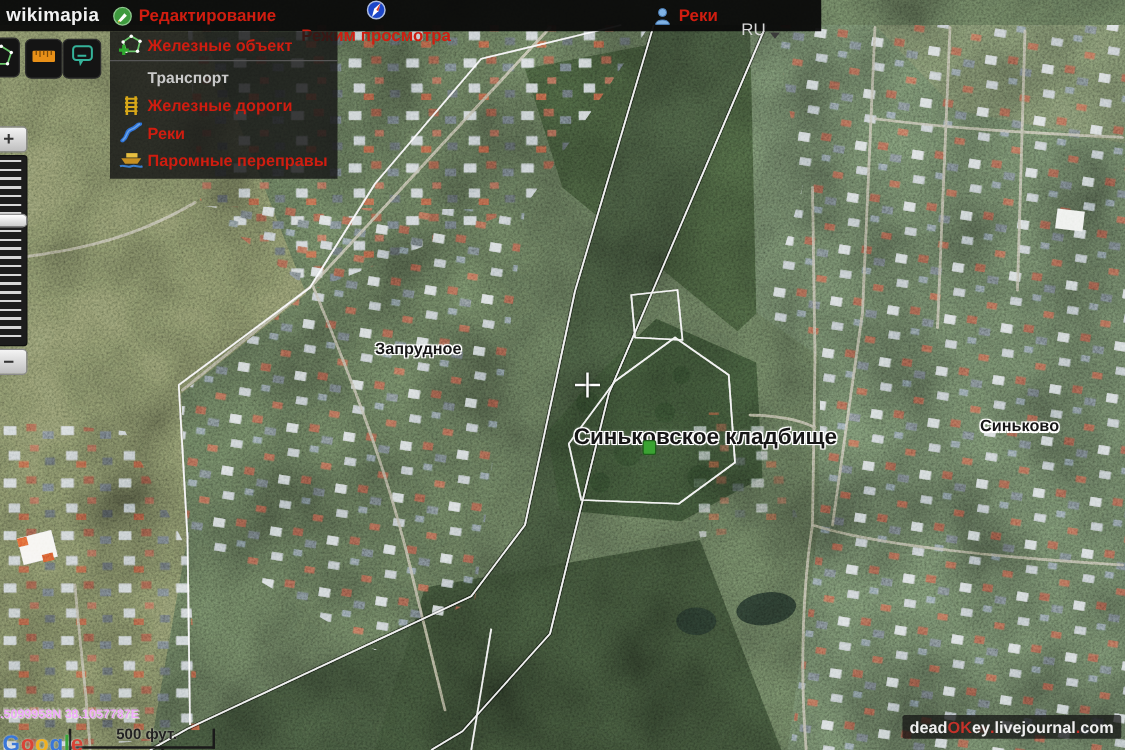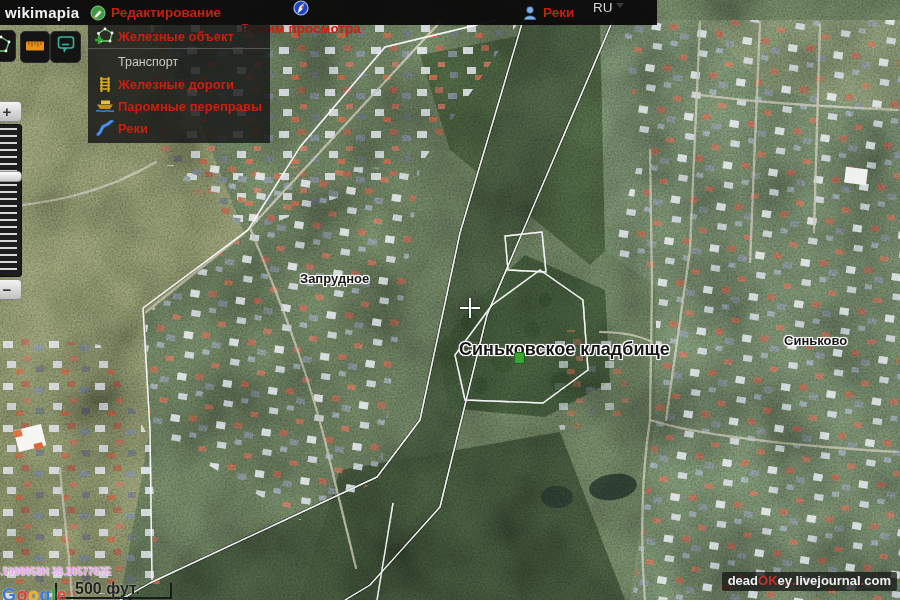--- a/index.html
+++ b/index.html
@@ -27,35 +27,35 @@
   #crosshair:before{left:0;top:9px;width:20px;height:2px;}
   #crosshair:after{left:9px;top:0;width:2px;height:20px;}
 
   
   #topbar{position:absolute;left:0;top:0;width:645px;height:25px;background:rgba(10,10,10,.95);padding-left:12px;}
   #topbar .logo{position:absolute;left:5px;top:0;line-height:25px;color:#f2f2f2;
     font-size:15px;font-weight:700;letter-spacing:.3px;}
   .menu-item{position:absolute;top:0;height:25px;display:flex;align-items:center;gap:5px;
     color:#cf1d10;font-size:13.5px;font-weight:700;cursor:pointer;white-space:nowrap;}
   #mi-edit{left:90px;} #mi-view{left:241px;flex-direction:column;} #mi-cat{left:422px;} #mi-login{left:522px;}
-  #lang{position:absolute;left:593px;top:0;height:31px;display:flex;align-items:flex-start;gap:3px;
+  #lang{position:absolute;left:593px;top:0;height:31px;display:flex;align-items:flex-end;gap:3px;
     color:#d6d6d6;font-size:13.5px;cursor:pointer;}
   #lang .arr{width:0;height:0;border-left:4px solid transparent;border-right:4px solid transparent;
     border-top:5px solid #3a3a3a;margin-top:3px;}
   .mi-icon{display:inline-flex;width:16px;height:16px;}
 
   
   #dropdown{position:absolute;left:88px;top:25px;width:182px;background:rgba(22,22,22,.82);
     padding:0 0 4px 0;}
   .dd-row{display:flex;align-items:center;height:22px;padding-left:4px;cursor:pointer;}
   .dd-ic{width:26px;display:flex;justify-content:center;}
   .dd-label{color:#cf1d10;font-size:13px;font-weight:700;white-space:nowrap;}
   #dd-divider{border-top:1px solid #565656;margin:1px 0 2px 0;}
   #dd-header{height:22px;display:flex;align-items:center;padding-left:30px;
-    color:#c9c9c9;font-size:12.5px;font-weight:400;}
+    color:#c9c9c9;font-size:12.5px;font-weight:700;}
 
   
   .tool-btn{position:absolute;background:#141414;border:1px solid #2c2c2c;border-radius:5px;
     width:28px;height:30px;display:flex;align-items:center;justify-content:center;cursor:pointer;}
   #tb-polygon{left:-14px;top:30px;} #tb-ruler{left:20px;top:31px;} #tb-marker{left:50px;top:31px;width:29px;}
 
   
   #zoomctl{position:absolute;left:-8px;top:101px;width:30px;}
   .zbtn{height:19px;border:1px solid #8a8a8a;border-radius:4px;
     background:linear-gradient(#f4f4f4,#bfbfbf);color:#333;font-size:15px;font-weight:700;
@@ -65,31 +65,31 @@
   #zticks{height:100%;background:repeating-linear-gradient(to bottom,#d8d8d8 0 2px,rgba(0,0,0,0) 2px 7px);}
   #zhandle{position:absolute;left:1px;top:46px;width:26px;height:9px;border-radius:4px;
     background:linear-gradient(#ffffff,#cccccc);border:1px solid #909090;cursor:grab;}
 
   
   #coords{position:absolute;left:0;top:566px;font-size:10px;font-weight:700;color:#f0abfc;
     text-shadow:1px 1px 0 rgba(235,238,225,.65),-1px -1px 0 rgba(235,238,225,.4),0 0 3px rgba(240,240,230,.5);
     white-space:nowrap;}
   #scalebar{position:absolute;left:55px;top:583px;width:113px;height:14px;
     border-left:2px solid #1a1a1a;border-right:2px solid #1a1a1a;border-bottom:2px solid #1a1a1a;}
-  #scale-label{position:absolute;left:18px;top:-3px;font-size:16px;font-weight:700;color:#222;
+  #scale-label{position:absolute;left:36px;top:-3px;font-size:12px;font-weight:700;color:#222;
     text-shadow:0 0 2px rgba(230,230,220,.8);white-space:nowrap;}
   #scalebar2{position:absolute;left:55px;top:599px;width:72px;height:4px;
     border-left:2px solid #1a1a1a;border-right:2px solid #1a1a1a;}
   #google-logo{position:absolute;left:2px;top:585px;font-size:18px;font-weight:700;
     text-shadow:0 0 2px rgba(255,255,255,.7);letter-spacing:.5px;}
   #google-logo span{display:inline-block;}
   .gl-b{color:#3a77d8;} .gl-r{color:#d84437;} .gl-y{color:#f0b01f;} .gl-g{color:#3aa53a;}
   #watermark{position:absolute;right:3px;top:572px;height:16px;background:rgba(18,18,18,.72);
     border-radius:2px;padding:1px 6px 2px 6px;font-size:13px;font-weight:700;color:#efefef;
-    display:flex;}
+    display:flex;align-items:center;}
   #watermark .red{color:#c5322a;}
 </style>
 </head>
 <body>
 
 <div id="map-stage">
   <svg id="map-art" width="900" height="600" viewBox="0 0 900 600">
     <defs>
       <pattern id="pvillage" width="46" height="42" patternUnits="userSpaceOnUse">
         <rect x="3" y="5" width="10" height="7" fill="#c9d2d8"></rect>
@@ -270,37 +270,37 @@
       <svg width="16" height="17">
           <path d="M4.5,1 L4.5,16 M11.5,1 L11.5,16" stroke="#d8a818" stroke-width="2"></path>
         <path d="M3,3 H13 M3,6.3 H13 M3,9.6 H13 M3,12.9 H13" stroke="#d8a818" stroke-width="1.5"></path>
         </svg>
     </span>
     <span class="dd-label">Железные дороги</span>
   </div>
 
   <div class="dd-row">
     <span class="dd-ic">
+      <svg width="18" height="16">
+          <path d="M2,14.5 C7,11 4,7 9,5.5 C13,4.2 13,2.5 16,1" stroke="#2f74d8" stroke-width="3.4" fill="none" stroke-linecap="round"></path>
+        <path d="M2,14.5 C7,11 4,7 9,5.5 C13,4.2 13,2.5 16,1" stroke="#6aa4e8" stroke-width="1.2" fill="none"></path>
+        </svg>
+    </span>
+    <span class="dd-label">Реки</span>
+  </div>
+
+  <div class="dd-row">
+    <span class="dd-ic">
       <svg width="20" height="15">
           <rect x="6" y="1.5" width="9" height="3.5" fill="#e8c040"></rect>
         <path d="M2,5.5 L18,5.5 L15,10 L5,10 Z" fill="#c89020"></path>
         <path d="M1,12 C4,10.5 7,13.5 10,12 C13,10.5 16,13.5 19,12" stroke="#3a7fd0" stroke-width="1.6" fill="none"></path>
         </svg>
     </span>
     <span class="dd-label">Паромные переправы</span>
-  </div>
-
-  <div class="dd-row">
-    <span class="dd-ic">
-      <svg width="18" height="16">
-          <path d="M2,14.5 C7,11 4,7 9,5.5 C13,4.2 13,2.5 16,1" stroke="#2f74d8" stroke-width="3.4" fill="none" stroke-linecap="round"></path>
-        <path d="M2,14.5 C7,11 4,7 9,5.5 C13,4.2 13,2.5 16,1" stroke="#6aa4e8" stroke-width="1.2" fill="none"></path>
-        </svg>
-    </span>
-    <span class="dd-label">Реки</span>
   </div>
 </div>
 
 <div class="tool-btn" id="tb-polygon">
   <span>
     <svg width="22" height="20">
         <path d="M11,3 L19,8 L16,17 L6,17 L3,8 Z" fill="none" stroke="#6cc86c" stroke-width="1.4"></path>
       <g fill="#fff">
           <circle cx="19" cy="8" r="1.4"></circle>
           <circle cx="16" cy="17" r="1.4"></circle>

